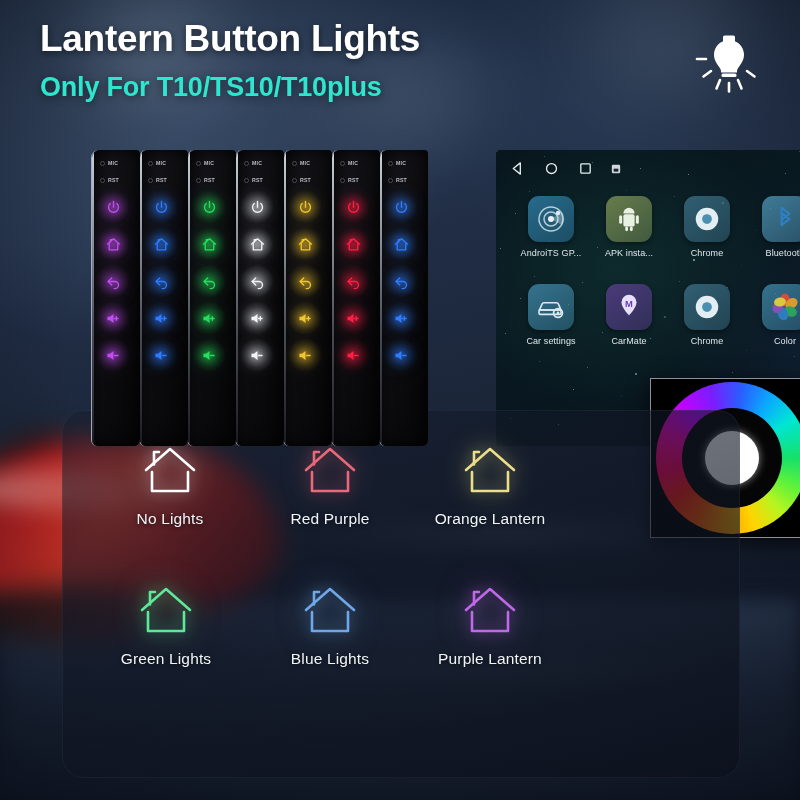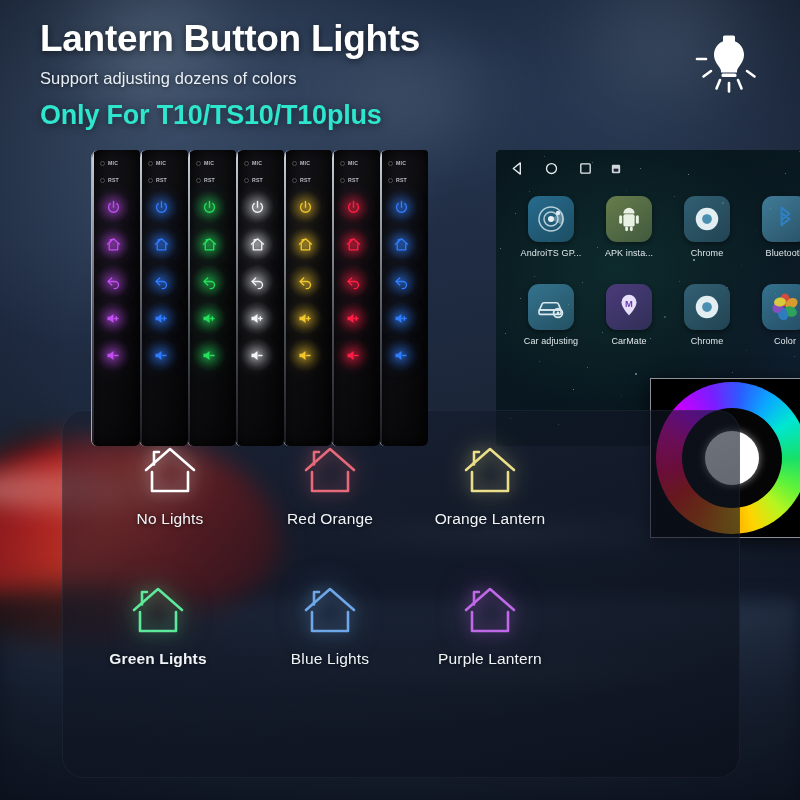--- a/index.html
+++ b/index.html
@@ -181,21 +181,20 @@
   <div class="bg-car-body"></div>
   <div class="bg-car-shine"></div>
   <div class="bg-car-dark"></div>
   <div class="bg-streak" style="left:300px;top:520px;width:420px;height:28px;opacity:.30;"></div>
   <div class="bg-streak" style="left:240px;top:660px;width:500px;height:22px;opacity:.20;"></div>
   <div class="bg-vignette"></div>
 </div>
 
 <div id="header">
   <div class="h-title" style="color: rgb(255, 255, 255);">Lantern Button Lights</div>
-  <div class="h-sub">Support adjusting dozens of colors</div>
   <div class="h-model" id="model-line" style="color: rgb(46, 230, 205);">Only For T10/TS10/T10plus</div>
 </div>
 
 <svg id="bulb-icon" viewBox="0 0 72 72">
   <path d="M36 14c-8.3 0-15 6.5-15 14.6 0 5.2 2.6 8.9 4.8 11.8 1.3 1.7 2.2 3.1 2.2 4.6v1.5h16v-1.5c0-1.5.9-2.9 2.2-4.6 2.2-2.9 4.8-6.6 4.8-11.8C51 20.5 44.3 14 36 14z" fill="#ffffff"></path>
   <rect x="30" y="9.5" width="12" height="6.5" rx="1.6" fill="#ffffff"></rect>
   <rect x="28.5" y="47.5" width="15" height="3.4" rx="1.5" fill="#ffffff"></rect>
   <g stroke="#ffffff" stroke-width="2.6" stroke-linecap="round">
     <line x1="13" y1="33" x2="4" y2="33"></line>
     <line x1="18" y1="45" x2="10.5" y2="50.5"></line>
@@ -652,21 +651,21 @@
         </div>
         <div class="app-cell" style="left: 0px; top: 88px;">
           <div class="app-tile" style="background: linear-gradient(145deg, rgba(63, 135, 168, 0.8), rgba(63, 135, 168, 0.467));">
             <svg width="32" height="32" viewBox="0 0 32 32">
               <path d="M4 19h22l-2.4-5.6c-.4-1-1.3-1.6-2.3-1.6H9.2c-1 0-1.9.6-2.3 1.6L4.5 19z" fill="none" stroke="#dbeaf0" stroke-width="1.6" stroke-linejoin="round"></path>
               <rect x="4" y="19" width="22" height="4.4" rx="1.4" fill="none" stroke="#dbeaf0" stroke-width="1.6"></rect>
               <circle cx="23" cy="22" r="4.4" fill="none" stroke="#dbeaf0" stroke-width="1.8"></circle>
               <circle cx="23" cy="22" r="1.4" fill="#dbeaf0"></circle>
             </svg>
           </div>
-          <div class="app-lbl">Car adjusting</div>
+          <div class="app-lbl">Car settings</div>
         </div>
         <div class="app-cell" style="left: 78px; top: 88px;">
           <div class="app-tile" style="background: linear-gradient(145deg, rgba(90, 63, 142, 0.8), rgba(90, 63, 142, 0.467));">
             <svg width="30" height="30" viewBox="0 0 32 32">
               <path d="M16 3a8 8 0 0 0-8 8c0 6 8 14 8 14s8-8 8-14a8 8 0 0 0-8-8z" fill="#e7defa"></path>
               <text x="16" y="15.5" font-size="10" font-weight="bold" text-anchor="middle" fill="#6a3fae" font-family="Liberation Sans">M</text>
             </svg>
           </div>
           <div class="app-lbl">CarMate</div>
         </div>
@@ -722,35 +721,35 @@
         <div class="sw-lbl">No Lights</div>
       </div>
       <div class="sw-cell" style="left: 188px;">
         <div class="sw-icon">
           <svg width="58" height="54" viewBox="0 0 58 54" style="filter:drop-shadow(0 0 7px rgba(232,105,122,.45)) drop-shadow(0 0 14px rgba(232,105,122,.45))">
             <path d="M5 26 L29 5 L53 26" fill="none" stroke="#e8697a" stroke-width="2.6" stroke-linecap="round" stroke-linejoin="round"></path>
             <path d="M13 20.5 V8 h5" fill="none" stroke="#e8697a" stroke-width="2.6" stroke-linecap="round" stroke-linejoin="round"></path>
             <path d="M11 28 V47 H47 V28" fill="none" stroke="#e8697a" stroke-width="2.6" stroke-linecap="round" stroke-linejoin="round"></path>
           </svg>
         </div>
-        <div class="sw-lbl">Red Orange</div>
+        <div class="sw-lbl">Red Purple</div>
       </div>
       <div class="sw-cell" style="left: 348px;">
         <div class="sw-icon">
           <svg width="58" height="54" viewBox="0 0 58 54" style="filter:drop-shadow(0 0 7px rgba(236,223,138,.45)) drop-shadow(0 0 14px rgba(236,223,138,.45))">
             <path d="M5 26 L29 5 L53 26" fill="none" stroke="#ecdf8a" stroke-width="2.6" stroke-linecap="round" stroke-linejoin="round"></path>
             <path d="M13 20.5 V8 h5" fill="none" stroke="#ecdf8a" stroke-width="2.6" stroke-linecap="round" stroke-linejoin="round"></path>
             <path d="M11 28 V47 H47 V28" fill="none" stroke="#ecdf8a" stroke-width="2.6" stroke-linecap="round" stroke-linejoin="round"></path>
           </svg>
         </div>
         <div class="sw-lbl">Orange Lantern</div>
       </div>
     </div>
   <div class="sw-row" id="sw-row-2" style="top:166px;">
-      <div class="sw-cell" style="left: 16px; font-weight: bold;">
+      <div class="sw-cell" style="left: 24px;">
         <div class="sw-icon">
           <svg width="58" height="54" viewBox="0 0 58 54" style="filter:drop-shadow(0 0 7px rgba(94,232,154,.50)) drop-shadow(0 0 14px rgba(94,232,154,.50))">
             <path d="M5 26 L29 5 L53 26" fill="none" stroke="#5ee89a" stroke-width="2.6" stroke-linecap="round" stroke-linejoin="round"></path>
             <path d="M13 20.5 V8 h5" fill="none" stroke="#5ee89a" stroke-width="2.6" stroke-linecap="round" stroke-linejoin="round"></path>
             <path d="M11 28 V47 H47 V28" fill="none" stroke="#5ee89a" stroke-width="2.6" stroke-linecap="round" stroke-linejoin="round"></path>
           </svg>
         </div>
         <div class="sw-lbl">Green Lights</div>
       </div>
       <div class="sw-cell" style="left: 348px;">

